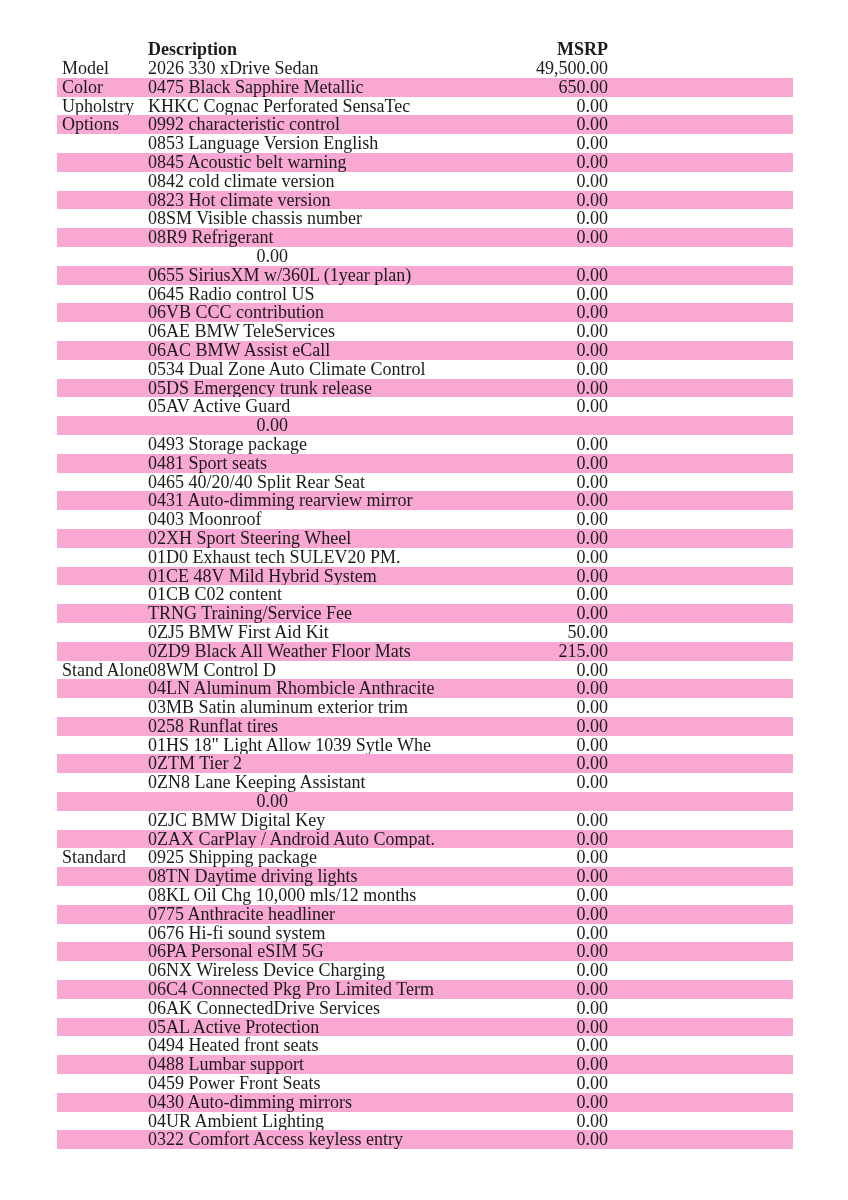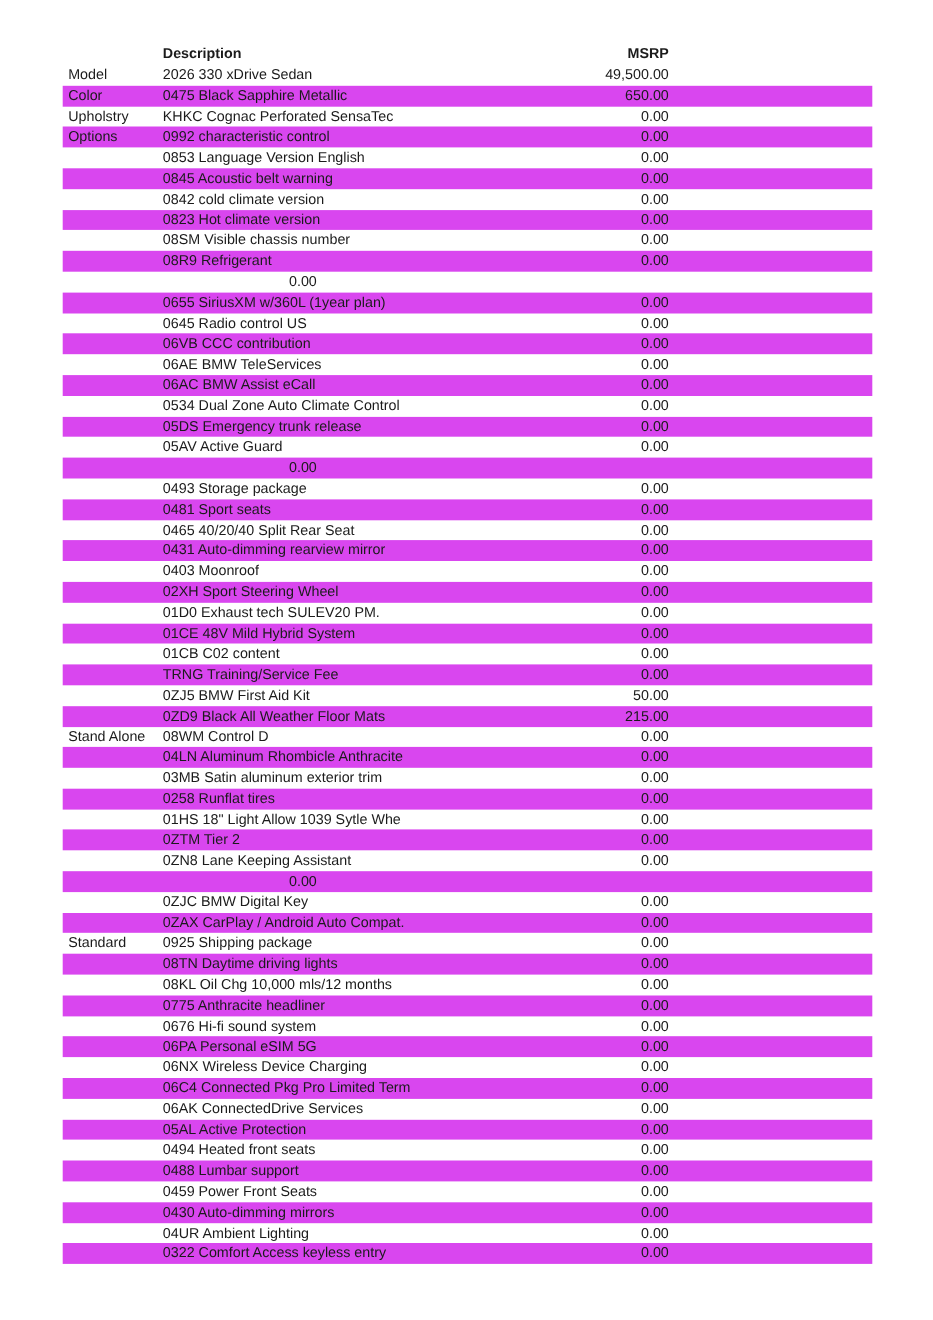--- a/index.html
+++ b/index.html
@@ -23,26 +23,27 @@
   .pricing-table {
     position: absolute;
     left: 57px;
     top: 40px;
     width: 736px;
   }
   .t-row {
     display: flex;
     align-items: center;
     height: 18.8px;
-    font-size: 13px;
+    font-size: 18px;
     line-height: 18.8px;
     white-space: nowrap;
+    font-family: Liberation Serif, serif;
   }
   .t-row.alt {
-    background: #d946ef;
+    background: #f9a8d4;
   }
   .t-row.head {
     height: 19px;
     font-weight: bold;
     background: #ffffff;
   }
   .cell-cat {
     width: 91px;
     box-sizing: border-box;
     padding-left: 5px;

